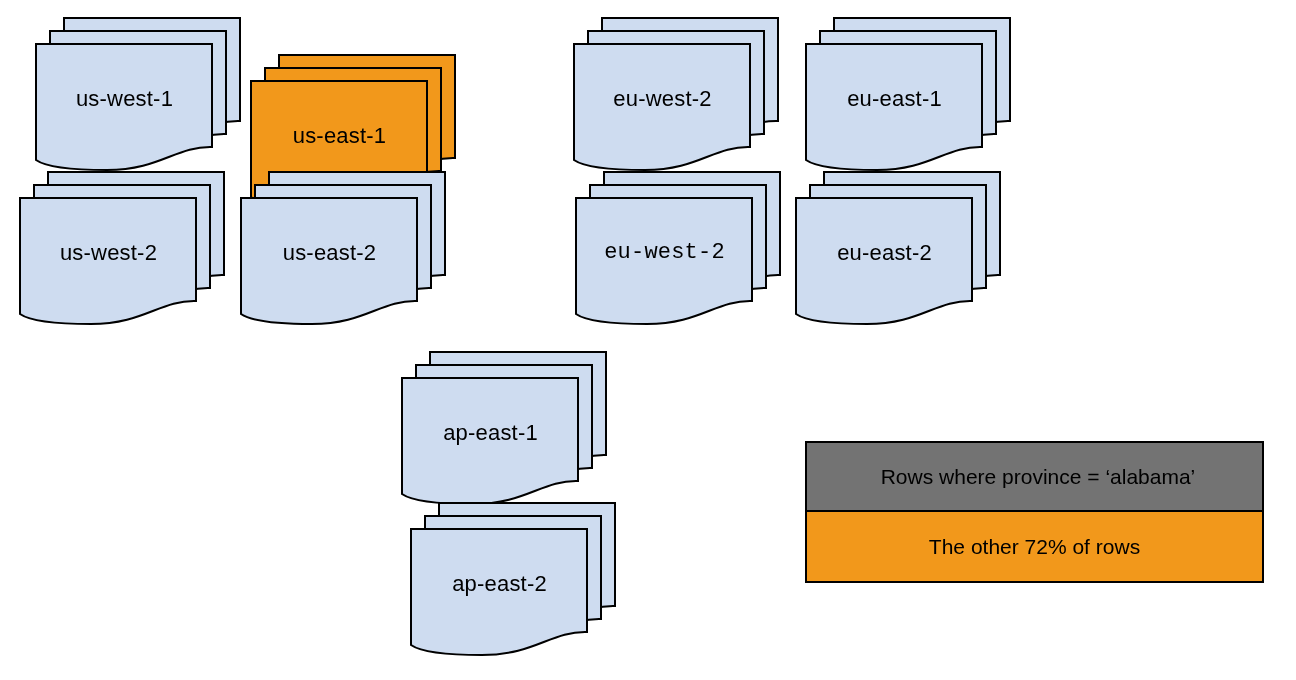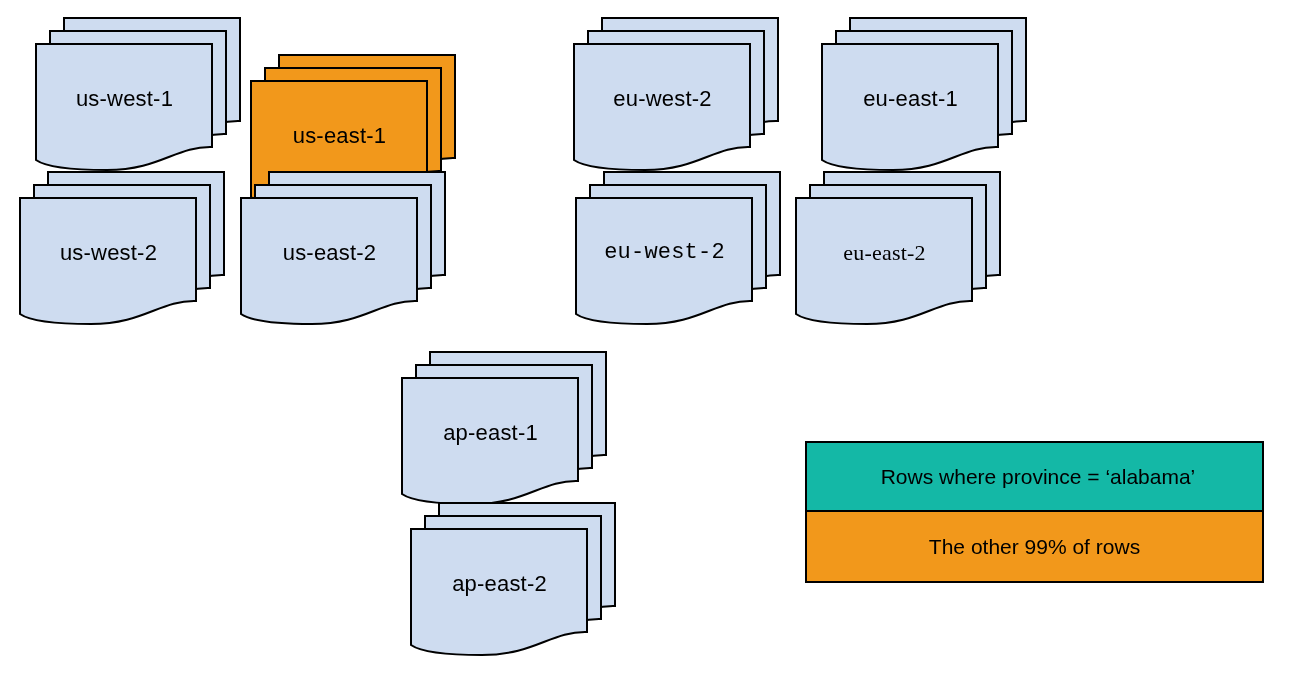--- a/index.html
+++ b/index.html
@@ -17,39 +17,39 @@
   .doc-label{
     position:absolute;left:1px;top:27px;width:177px;height:110px;
     display:flex;align-items:center;justify-content:center;
     font-size:22px;line-height:26px;letter-spacing:0.2px;
   }
 
   
   .s0{left:35px;top:17px;}
   .s1{left:250px;top:17px;margin-top:37px;}
   .s2{left:573px;top:17px;}
-  .s3{left:805px;top:17px;margin-left:16px;}
+  .s3{left:805px;top:17px;}
   .s4{left:19px;top:171px;}
   .s5{left:240px;top:171px;}
   .s6{left:575px;top:171px;font-family:Liberation Mono, monospace;}
-  .s7{left:795px;top:171px;font-family:Liberation Serif, serif;}
+  .s7{left:795px;top:171px;}
   .s8{left:401px;top:351px;padding-left:36px;}
   .s9{left:410px;top:502px;}
 
   
   .legend{
     position:absolute;left:805px;top:441px;width:459px;height:142px;
     border:2px solid #000000;box-sizing:border-box;background:#ffffff;
   }
   .legend-cell{
     width:100%;height:69px;box-sizing:border-box;
     display:flex;align-items:center;justify-content:center;
     font-size:21px;
   }
-  .legend-cell.blue{background:#14b8a6;border-bottom:2px solid #000000;padding-left:7px;}
+  .legend-cell.blue{background:#737373;border-bottom:2px solid #000000;padding-left:7px;}
   .legend-cell.orangebg{background:#F2981B;}
 </style>
 </head>
 <body>
 
 <svg width="0" height="0" style="position:absolute" aria-hidden="true">
   <defs>
     <path id="docshape" d="M0,0 H176 V103 C140,102 124,126 71,126 C39,126 10,123 0,116 Z"></path>
   </defs>
 </svg>
@@ -144,17 +144,17 @@
       <use href="#docshape" class="doc" transform="translate(1,27)"></use>
     </svg>
     <div class="doc-label">ap-east-2</div>
   </div>
 
   <div class="legend">
     <div class="legend-cell blue">
       <span>Rows where province = ‘alabama’</span>
     </div>
     <div class="legend-cell orangebg">
-      <span>The other 99% of rows</span>
+      <span>The other 72% of rows</span>
     </div>
   </div>
 
 </div>
 
 </body></html>

